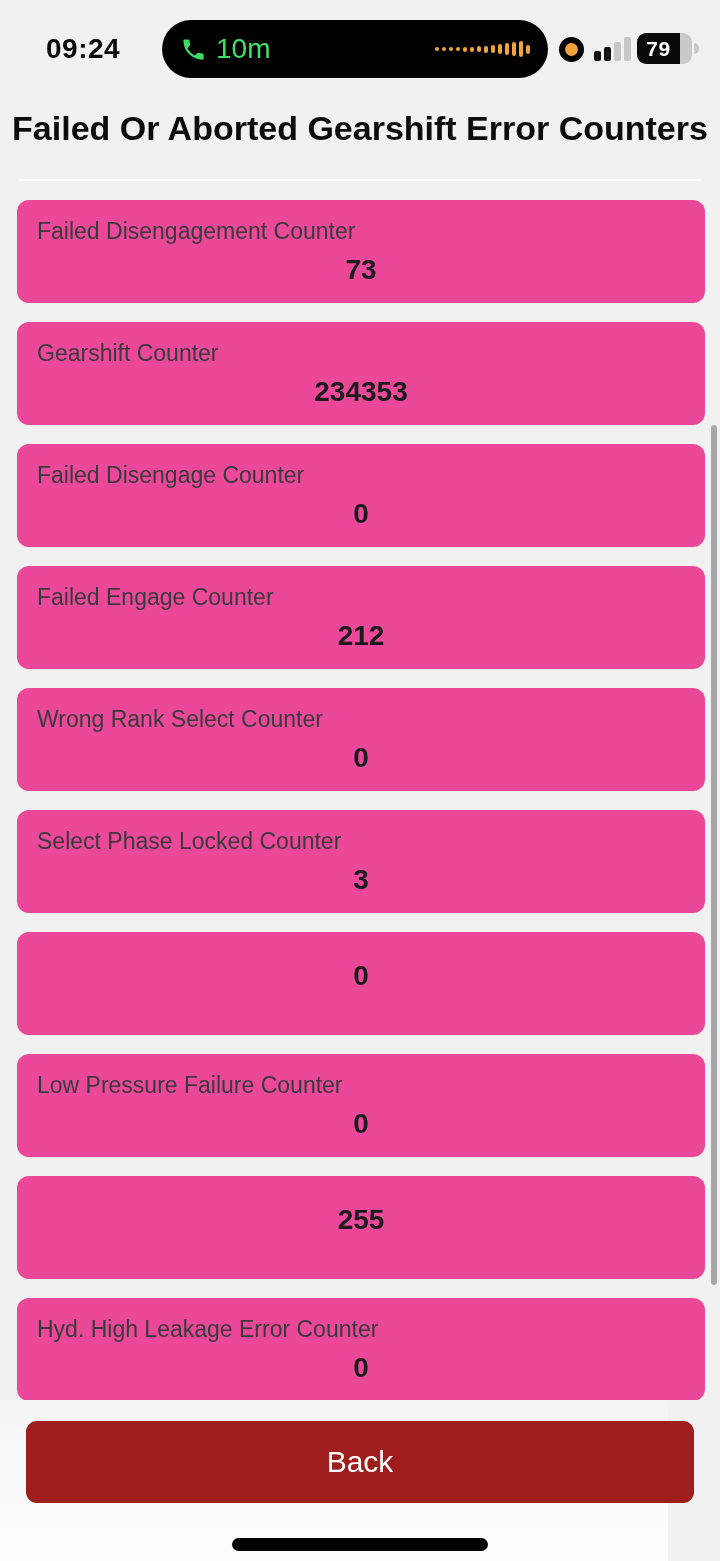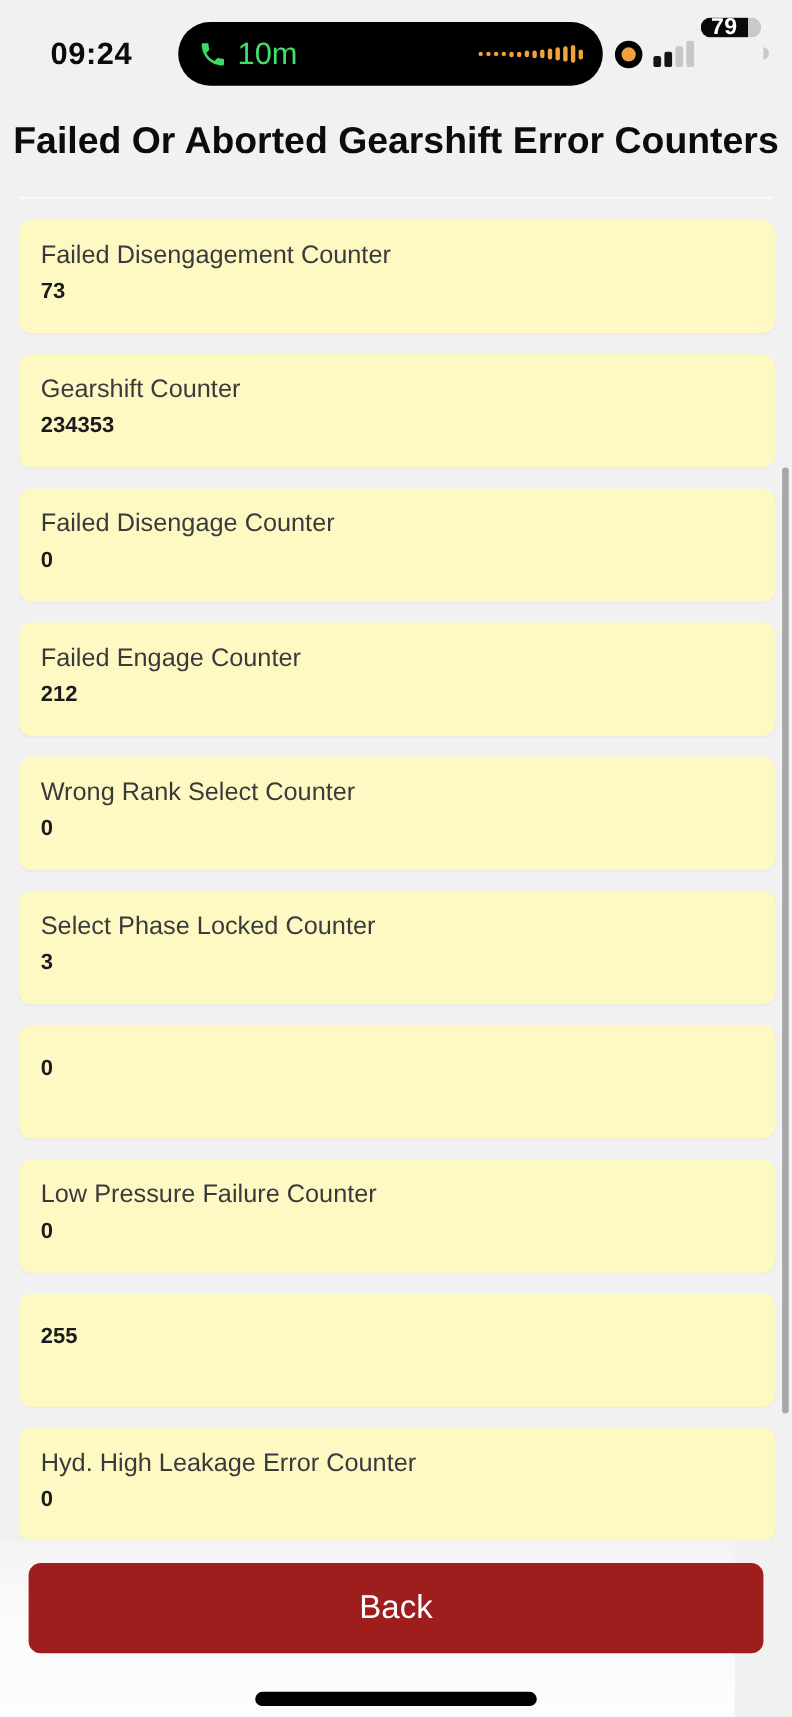--- a/index.html
+++ b/index.html
@@ -31,21 +31,21 @@
   .signal{
     position:absolute;left:594px;top:36px;height:25px;
     display:flex;align-items:flex-end;gap:3px;
   }
   .sig-bar{width:7px;border-radius:2px;flex:none;}
   .sig-1{height:10px;background:#151515;}
   .sig-2{height:14px;background:#151515;}
   .sig-3{height:19px;background:#c7c7c9;}
   .sig-4{height:24px;background:#c7c7c9;}
   .battery{
-    position:absolute;left:637px;top:16px;width:55px;height:18px;
+    position:absolute;left:637px;top:33px;width:55px;height:31px;
     border-radius:9px;overflow:hidden;display:flex;
   }
   .batt-fill{
     width:43px;background:#0a0a0a;color:#fff;display:flex;align-items:center;
     justify-content:center;font-size:21px;font-weight:700;letter-spacing:.5px;
   }
   .batt-rest{flex:1;background:#c9c9cb;}
   .batt-cap{
     position:absolute;left:694px;top:43px;width:5px;height:11px;
     background:#c9c9cb;border-radius:0 5px 5px 0;
@@ -58,26 +58,26 @@
   .divider{
     position:absolute;left:18px;top:179px;width:684px;height:2px;
     background:#fbfbfb;border-radius:1px;
   }
   
   .list{
     position:absolute;left:0;top:186px;width:720px;height:1214px;
     overflow:hidden;box-sizing:border-box;padding:14px 15px 0 17px;
   }
   .card{
-    height:103px;background:#fef9c3;border-radius:12px;margin-bottom:19px;
+    height:103px;background:#ec4899;border-radius:12px;margin-bottom:19px;
     padding:18px 20px 0 20px;box-sizing:border-box;
     box-shadow:0 1px 2px rgba(0,0,0,0.03);
   }
   .card-label{font-size:23px;color:#3a3a3c;line-height:1.15;}
-  .card-value{font-size:20px;font-weight:700;color:#1b1b1d;margin-top:10px;}
+  .card-value{font-size:28px;font-weight:700;color:#1b1b1d;margin-top:10px;text-align:center;}
   .scrollbar{
     position:absolute;left:711px;top:425px;width:6px;height:860px;
     background:#9a9a9c;border-radius:3px;opacity:.85;
   }
   
   .bottom-bar{
     position:absolute;left:0;top:1400px;width:668px;height:161px;
     background:linear-gradient(180deg,#f3f3f4 0%,#fafafa 35%,#fdfdfd 100%);
   }
   .back-btn{

